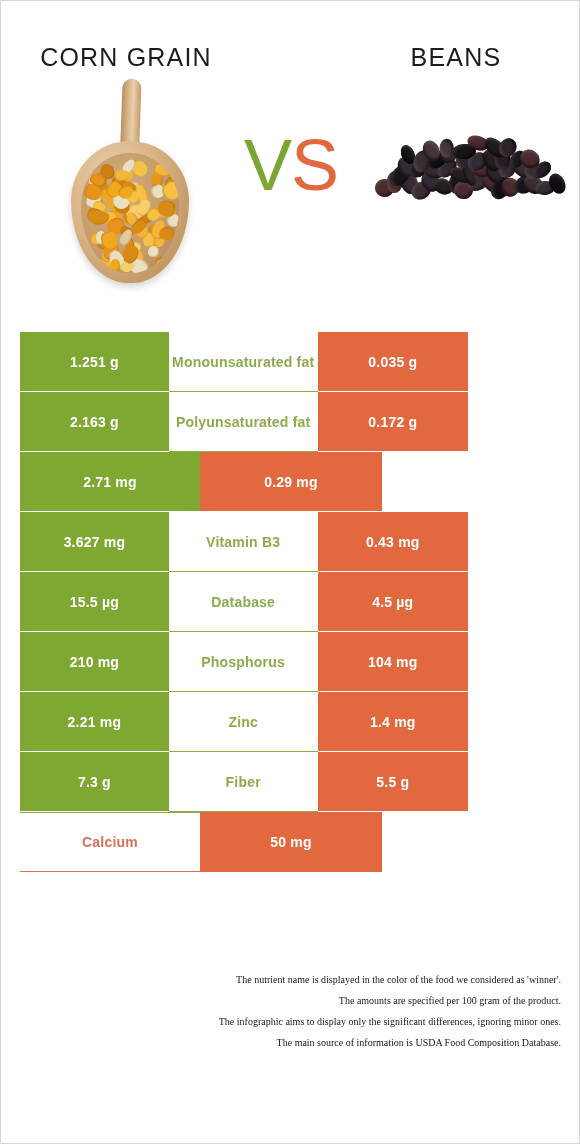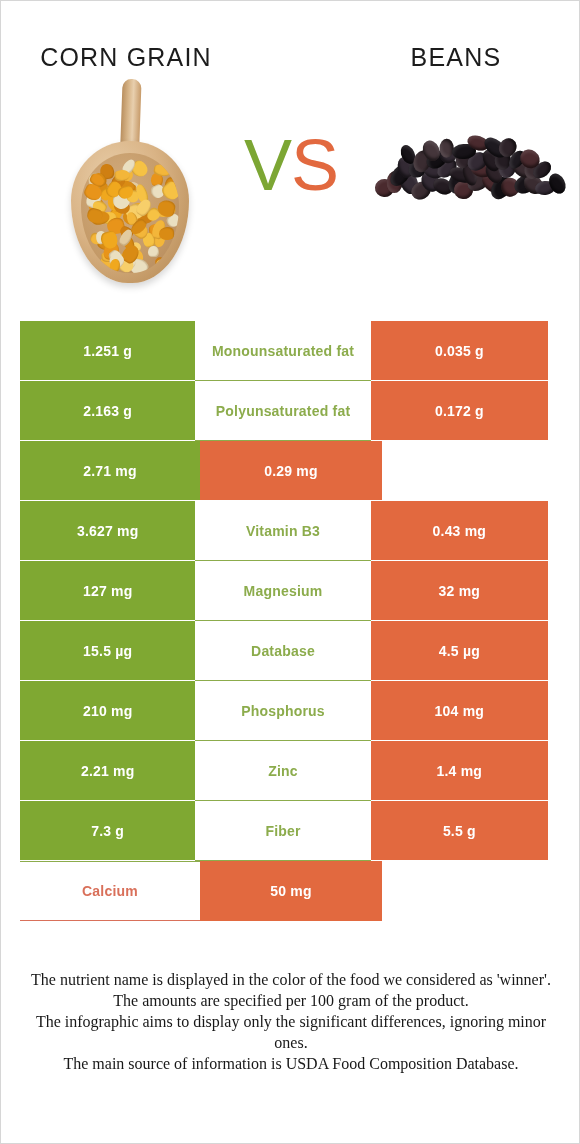--- a/index.html
+++ b/index.html
@@ -114,22 +114,22 @@
   .bean {
     position: absolute;
     border-radius: 50%;
     box-shadow: inset -2px -2px 3px rgba(0,0,0,0.55), inset 2px 2px 3px rgba(255,255,255,0.10);
   }
 
   
   .table {
     position: absolute;
     left: 19px;
-    top: 320px;
-    width: 528px;
+    top: 331px;
+    width: 448px;
   }
   .row {
     position: relative;
     display: flex;
     width: 100%;
     height: 60px;
     align-items: stretch;
   }
   .cell {
     display: flex;
@@ -167,23 +167,23 @@
   }
   .row:last-child .cell-left,
   .row:last-child .cell-right { border-bottom: none; }
 
   
   .footer {
     position: absolute;
     left: 20px;
     top: 968px;
     width: 540px;
-    text-align: center;
+    text-align: right;
     font-family: "Liberation Serif", serif;
-    font-size: 16px;
+    font-size: 10px;
     line-height: 21px;
     color: #181818;
   }
   .footer p { margin: 0; }
 </style>
 </head>
 <body>
 
 <div id="page">
 
@@ -345,25 +345,20 @@
       <div class="row">
         <div class="cell cell-left">2.71 mg</div>
         <div class="cell cell-right">0.29 mg</div>
       </div>
       <div class="row">
         <div class="cell cell-left">3.627 mg</div>
         <div class="cell cell-mid">Vitamin B3</div>
         <div class="cell cell-right">0.43 mg</div>
       </div>
       <div class="row">
-        <div class="cell cell-left">127 mg</div>
-        <div class="cell cell-mid">Magnesium</div>
-        <div class="cell cell-right">32 mg</div>
-      </div>
-      <div class="row">
         <div class="cell cell-left">15.5 µg</div>
         <div class="cell cell-mid">Database</div>
         <div class="cell cell-right">4.5 µg</div>
       </div>
       <div class="row">
         <div class="cell cell-left">210 mg</div>
         <div class="cell cell-mid">Phosphorus</div>
         <div class="cell cell-right">104 mg</div>
       </div>
       <div class="row">

